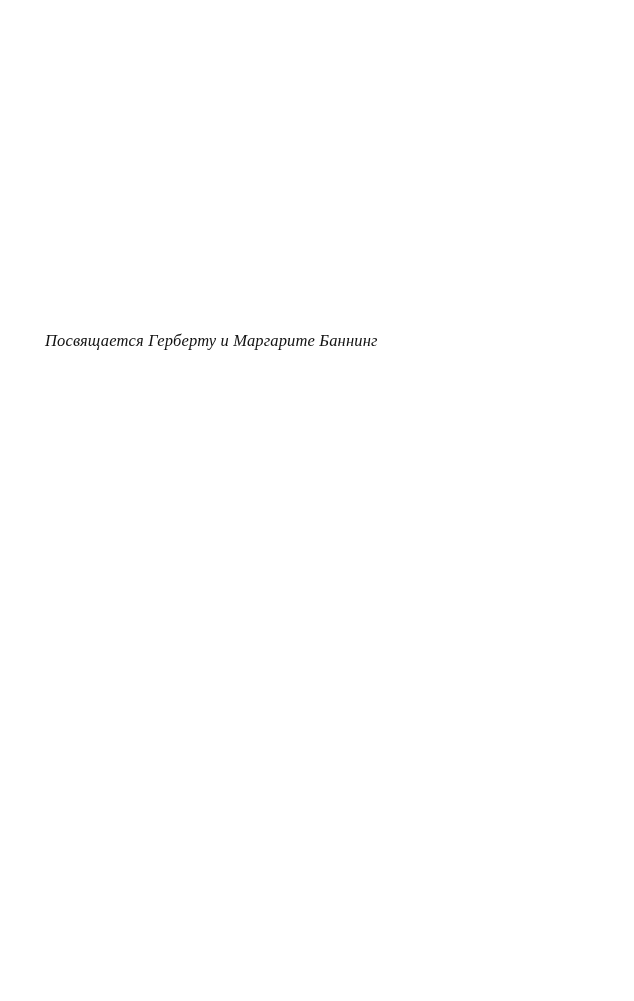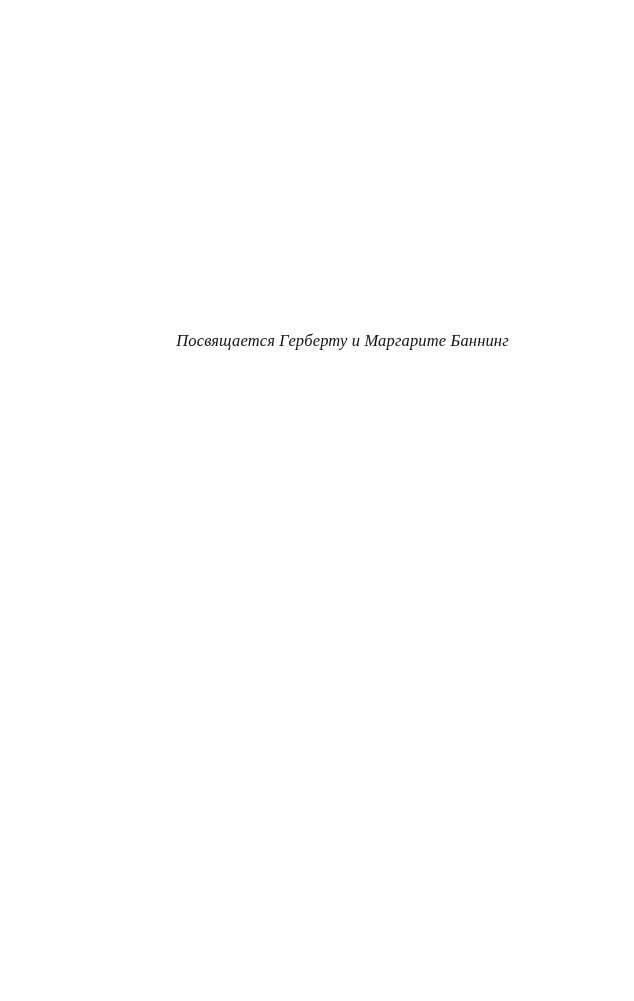--- a/index.html
+++ b/index.html
@@ -15,24 +15,23 @@
     font-family: "Liberation Serif", "DejaVu Serif", serif;
     color: #0d0d0d;
   }
   .page {
     position: absolute;
     inset: 0;
     background: #ffffff;
   }
   .dedication {
     position: absolute;
-    left: 15px;
+    left: 9px;
     right: 0;
     top: 330px;
-    text-align: center;
     font-style: italic;
     font-size: 16.5px;
     line-height: 1.3;
     letter-spacing: 0.15px;
     color: #121212;
     white-space: nowrap;
     padding-left: 36px;
   }
 </style>
 </head>

